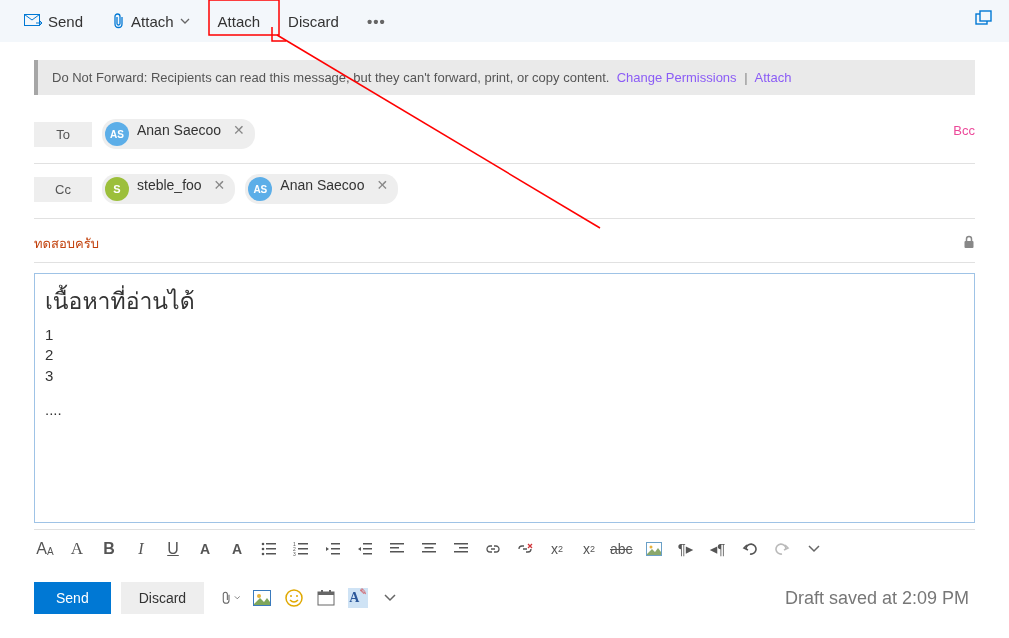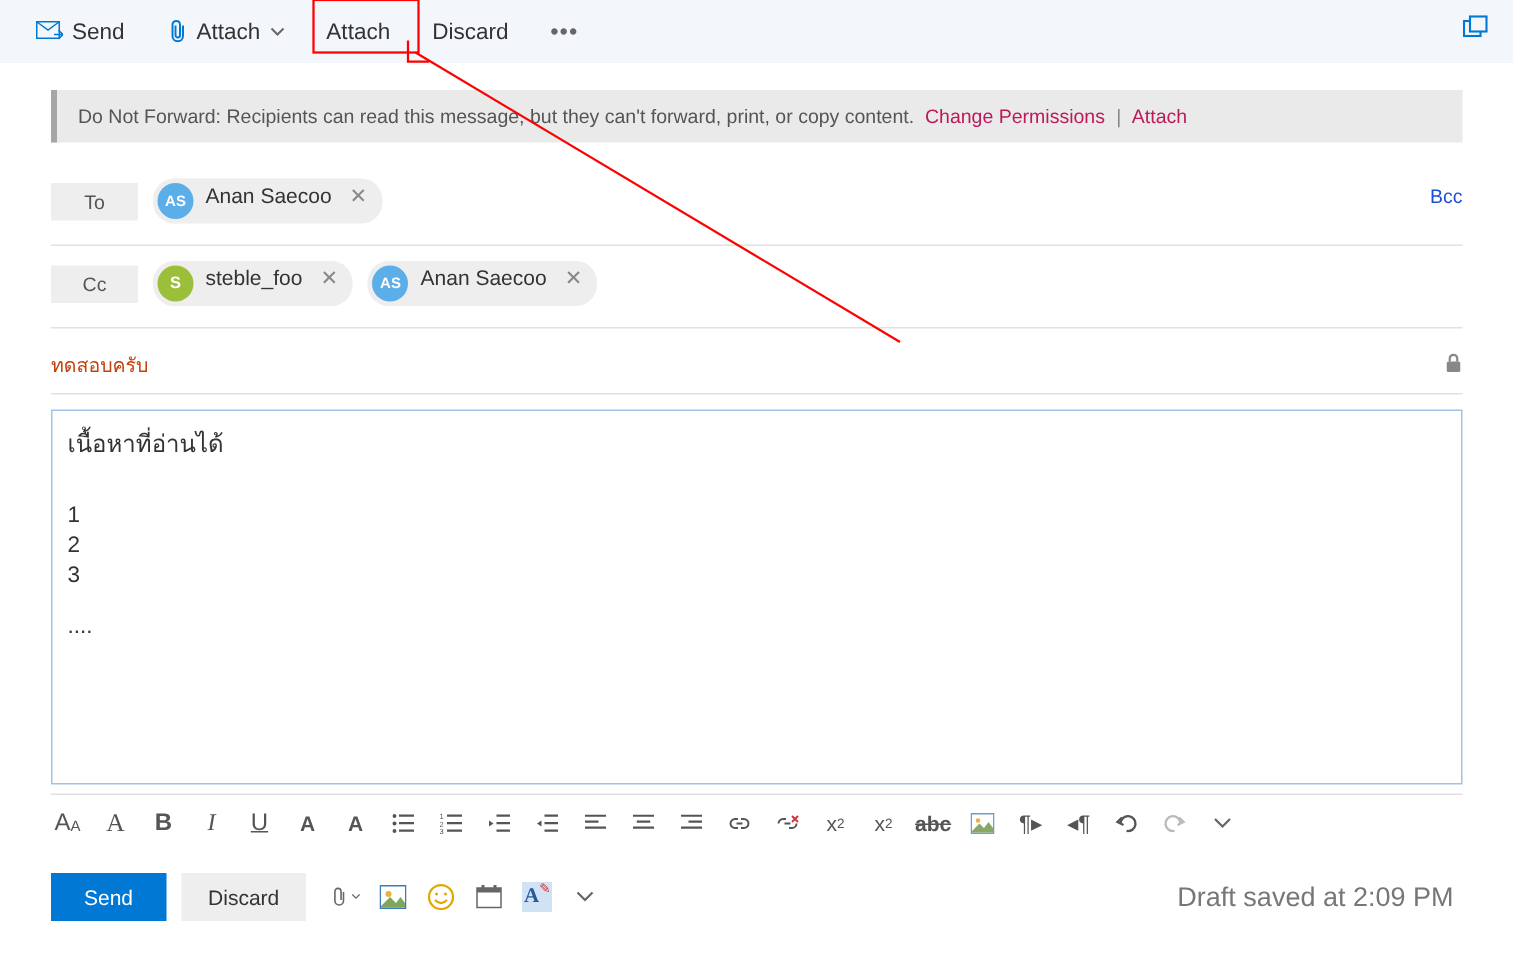--- a/index.html
+++ b/index.html
@@ -41,21 +41,21 @@
   }
   
   .banner {
     margin: 18px 34px 0 34px;
     border-left: 4px solid #a6a6a6;
     background: #eaeaea;
     padding: 10px 14px;
     font-size: 13px;
     color: #555;
   }
-  .banner a { color: #be185d; text-decoration: none; cursor:pointer;}
+  .banner a { color: #8b5cf6; text-decoration: none; cursor:pointer;}
   .banner .sep { color: #888; padding: 0 4px; }
   
   .rows { margin: 14px 34px 0 34px; }
   .row {
     display: flex;
     align-items: center;
     padding: 10px 0 14px 0;
     border-bottom: 1px solid #e1e1e1;
     position: relative;
   }
@@ -80,21 +80,21 @@
   }
   .avatar {
     width: 24px; height: 24px; border-radius: 50%;
     display: inline-flex; align-items:center; justify-content:center;
     color:#fff; font-size: 10px; font-weight: 600;
   }
   .av-blue { background:#5caee8; }
   .av-green{ background:#9cbf3b; color:#fff; font-size:11px;}
   .chip .x { color:#888; cursor:pointer; font-size:14px; padding-left:4px;}
   .bcc {
-    position:absolute; right:0; top:14px; color:#1d4ed8; font-size:13px; cursor:pointer;
+    position:absolute; right:0; top:14px; color:#ec4899; font-size:13px; cursor:pointer;
   }
   
   .subject-row {
     display:flex; align-items:center; justify-content:space-between;
     margin: 14px 34px 0 34px;
     border-bottom: 1px solid #e1e1e1;
     padding-bottom: 8px;
     font-size: 13px;
     color:#c2410c;
   }
@@ -102,41 +102,41 @@
   
   .editor {
     margin: 10px 34px 0 34px;
     border: 1px solid #9fc3e6;
     min-height: 250px;
     padding: 12px 10px;
     font-family: Tahoma, sans-serif;
     font-size: 15px;
     line-height: 1.35;
   }
-  .editor .thai { font-size: 16px; margin-bottom: 26px;}
+  .editor .thai { font-size: 23px; margin-bottom: 8px;}
   .body-line { margin: 0; }
   .body-block { margin: 14px 0 0 0; }
   
   .fmt-bar {
     margin: 6px 34px 0 34px;
     border-top: 1px solid #e1e1e1;
     display:flex; align-items:center; gap:10px;
     padding: 8px 0 6px 0;
     color:#555;
   }
   .fmt-item {
     min-width: 22px; height: 22px;
     display:inline-flex; align-items:center; justify-content:center;
     cursor:pointer; font-family:"Segoe UI",Arial,sans-serif;
     color:#555;
   }
   .fmt-item.bold { font-weight:bold; font-size:16px;}
   .fmt-item.italic { font-style:italic; font-size:16px; font-family:serif;}
   .fmt-item.underline { text-decoration:underline; font-size:16px;}
-  .fmt-item.strike { text-decoration: line-through; font-weight: bold; }
+  .fmt-item.strike { text-decoration: line-through; }
   .font-size-icon { font-size:16px; position:relative; }
   .font-size-icon sub{font-size:10px; position:relative; top:2px;}
   .color-underline { position:relative; font-weight:600;}
   .yellow-bar::after{content:"";display:block;height:3px;background:#ffce33;margin-top:1px;}
   .red-bar::after{content:"";display:block;height:3px;background:#d13438;margin-top:1px;}
   
   .bottom {
     display:flex; align-items:center;
     margin: 10px 34px 0 34px;
     gap: 10px;

